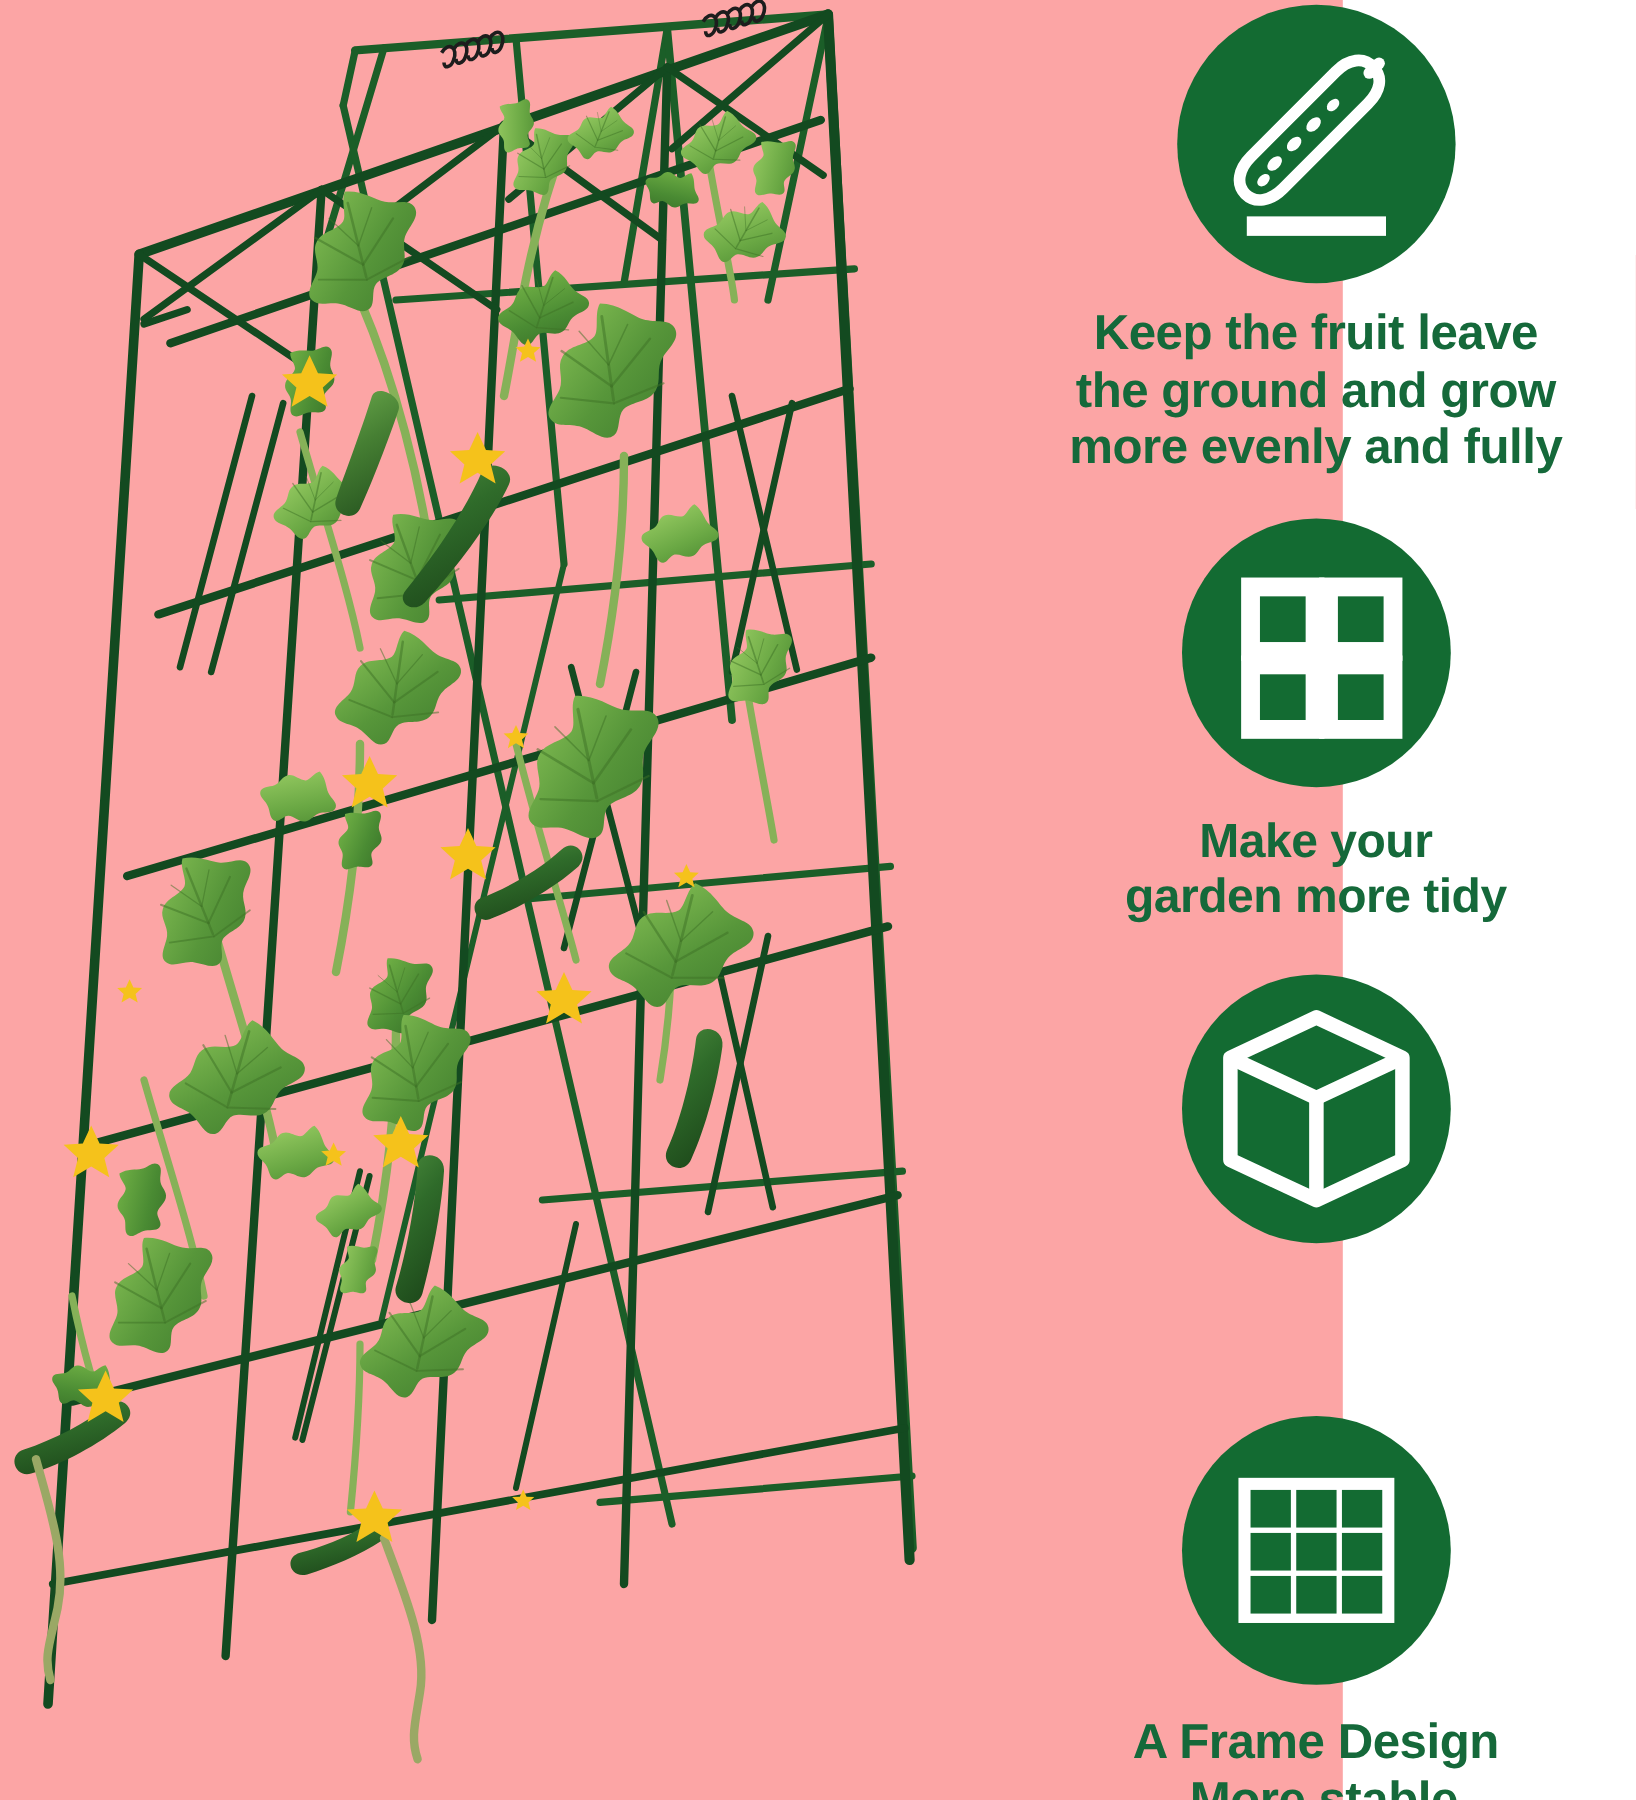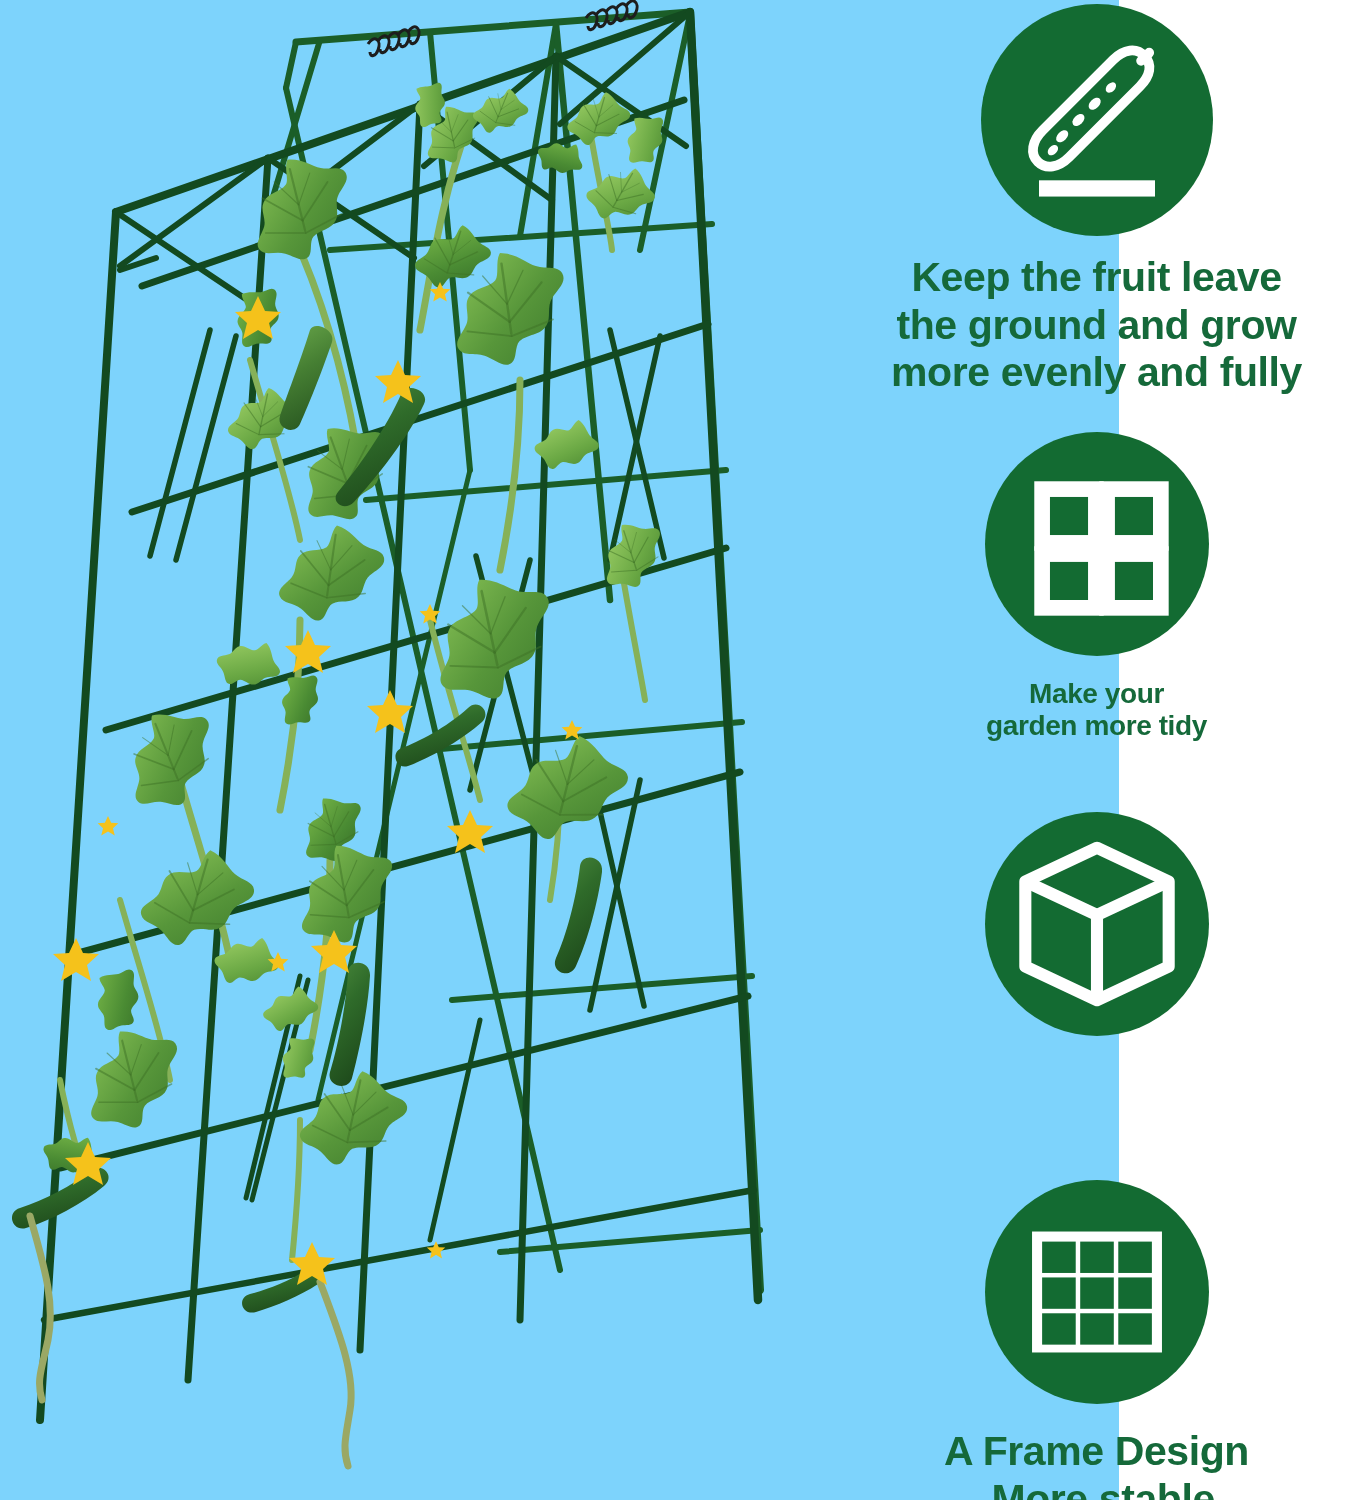--- a/index.html
+++ b/index.html
@@ -1,19 +1,19 @@
 <!DOCTYPE html>
 <html><head>
 <meta charset="utf-8">
 <style>
   * { margin:0; padding:0; box-sizing:border-box; }
   html,body { width:1363px; height:1500px; background:#ffffff; }
   body { font-family:"Liberation Sans", sans-serif; overflow:hidden; }
 
-  #page { position:relative; width:1119px; height:1500px; background:#7dd3fc; }
+  #page { position:relative; width:1119px; height:1500px; background:#fca5a5; }
 
   
   #product-panel { position:absolute; left:0; top:0; width:830px; height:1500px; }
   #product-svg { position:absolute; left:0; top:0; }
 
   
   #features { position:absolute; left:830px; top:0; width:533px; height:1500px; }
 
   .feature { position:absolute; left:0; width:533px; text-align:center; }
   .feature.f0 { top:4px; }
@@ -35,21 +35,21 @@
     margin-top:18px;
     color:#15693a;
     font-weight:bold;
     font-size:41px;
     line-height:1.16;
     letter-spacing:-0.4px;
     white-space:pre-line;
     padding:0 4px;
   }
   .feature.f1 .feature-text,
-  .feature.f2 .feature-text { font-size:28px; margin-top:22px; }
+  .feature.f2 .feature-text { font-size:40px; margin-top:22px; }
   .feature.f3 .feature-text { font-size:41px; margin-top:24px; }
 </style>
 </head>
 <body>
 
 <div id="page">
 
   <div id="product-panel">
     <svg id="product-svg" width="830" height="1500" viewBox="0 0 830 1500">
       <defs>

